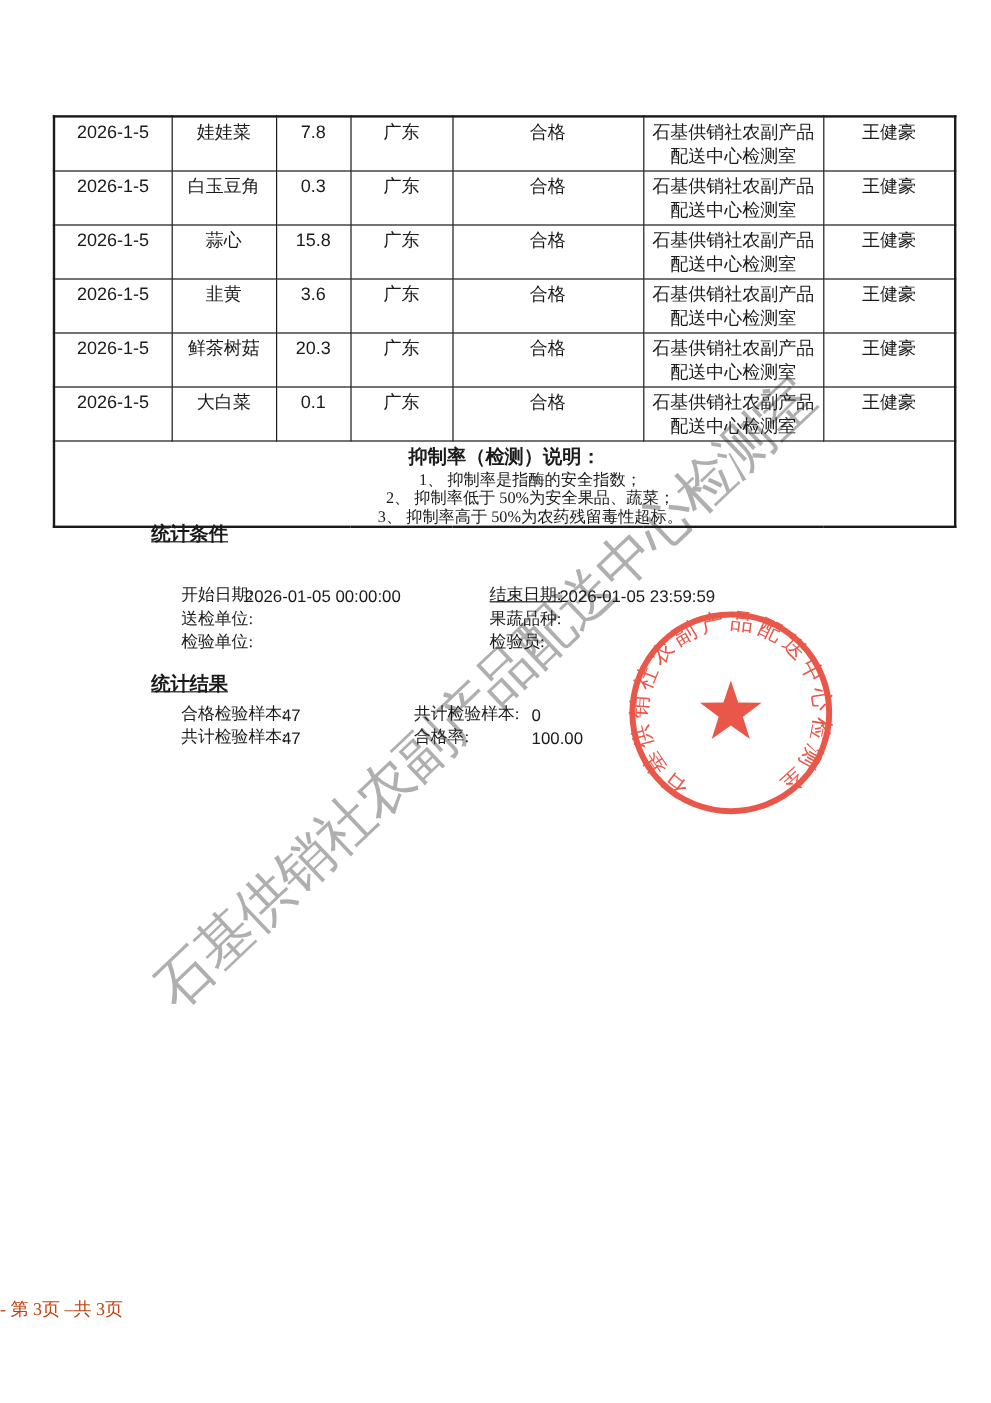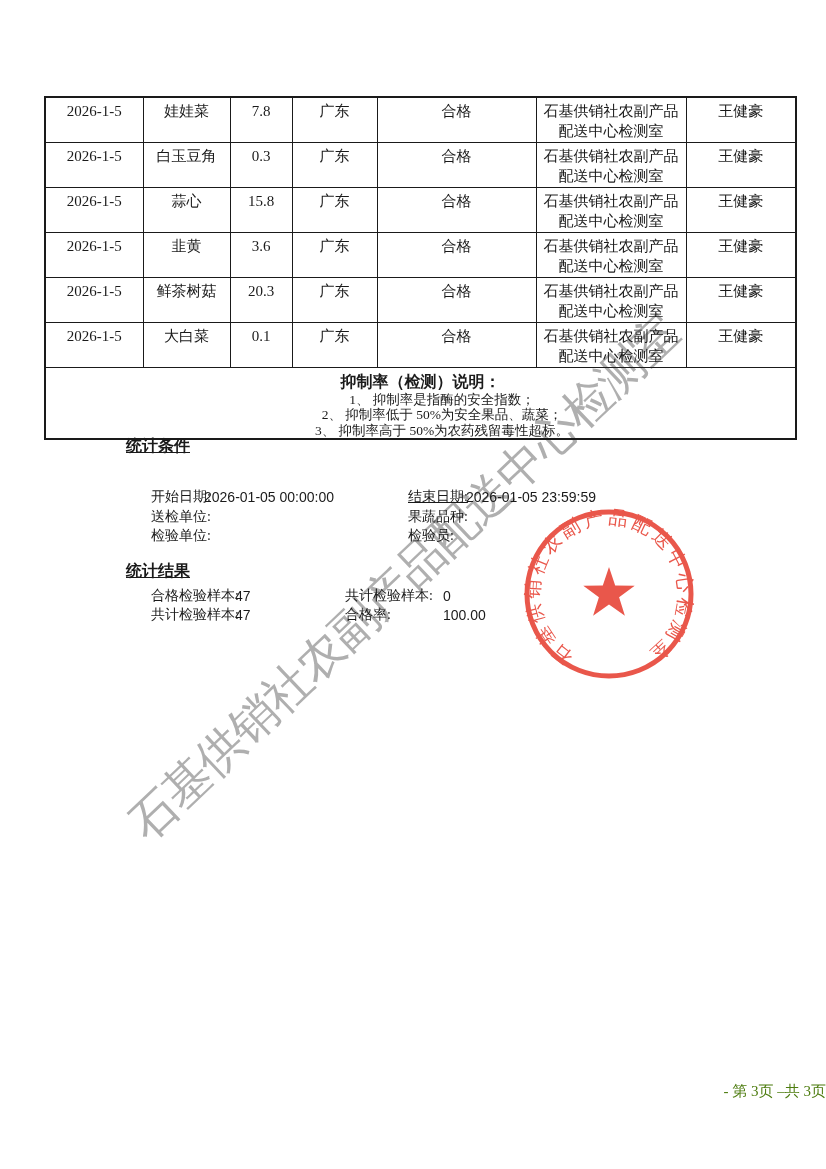--- a/index.html
+++ b/index.html
@@ -27,21 +27,21 @@
   table.report td {
     border: 1.5px solid #1a1a1a;
     vertical-align: top;
     text-align: center;
     padding: 3px 4px 0 4px;
     font-size: 15px;
     line-height: 20px;
     height: 45px;
     overflow: hidden;
   }
-  td.c-date, td.c-rate { font-family: Liberation Serif, serif; font-size: 15px; }
+  td.c-date, td.c-rate { font-family: Liberation Sans, sans-serif; font-size: 15px; }
   td.c-unit { padding: 3px 11px 0 11px; line-height: 21px; }
 
   
   td.notes-cell {
     text-align: left;
     height: 82px;
     padding: 4px 10px 0 12px;
   }
   .notes-title { font-size: 16px; font-weight: bold; line-height: 21px; }
   .notes-item  { font-size: 13.5px; line-height: 15.5px; padding-left: 43px; }
@@ -82,23 +82,23 @@
     opacity: 0.92;
     pointer-events: none;
   }
 
   
   .footer {
     position: absolute;
     left: 0;
     top: 1082px;
     width: 100%;
-    text-align: right;
+    text-align: left;
     font-size: 15px;
-    color: #4d7c0f;
+    color: #c2410c;
   }
 </style>
 </head>
 <body>
 
 <div class="page">
 
   <div class="watermark">石基供销社农副产品配送中心检测室</div>
 
   <table class="report">

